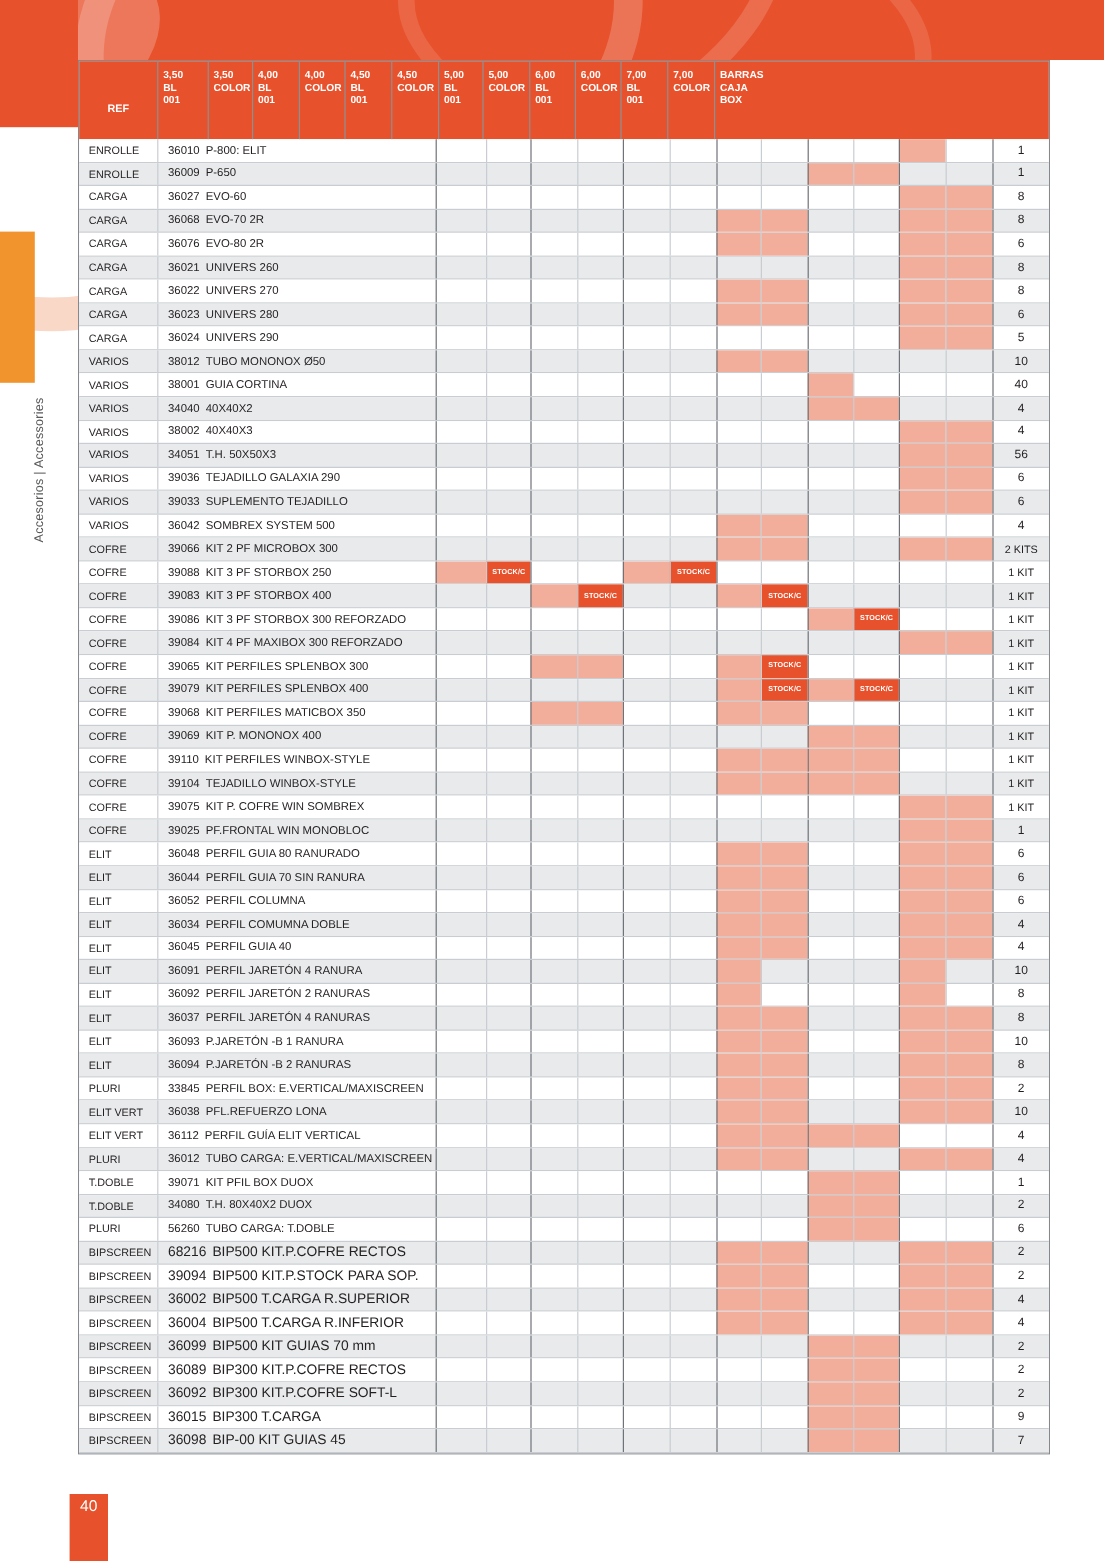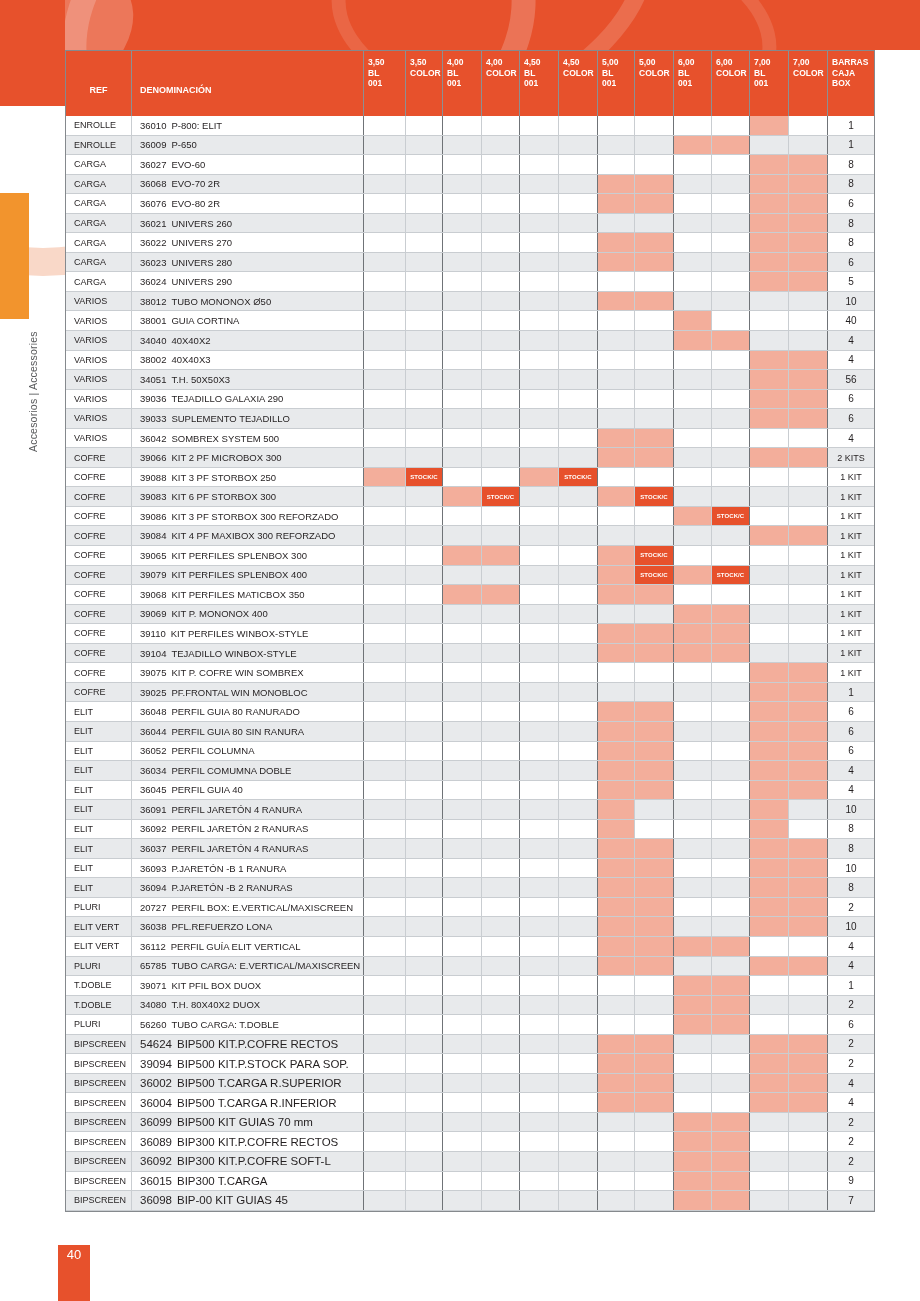--- a/index.html
+++ b/index.html
@@ -62,21 +62,20 @@
   <div class="band-left">
     <div class="swirl sw2" style="left:-220px;top:-120px;"></div>
   </div>
 
   <div class="side-block"></div>
   <div class="side-label">Accesorios | Accessories</div>
 
   <div class="tbl" id="tbl">
       <div class="hrow">
         <div class="hcell ref first" style="width: 65px;">REF</div>
-        <div class="hcell den" style="width: 232px;">DENOMINACIÓN</div>
         <div class="hcell " style="width: 42px;">3,50
 BL
 001</div>
         <div class="hcell " style="width: 37px;">3,50
 COLOR</div>
         <div class="hcell " style="width: 39px;">4,00
 BL
 001</div>
         <div class="hcell " style="width: 38px;">4,00
 COLOR</div>
@@ -481,21 +480,21 @@
         <div class="tc valc grp" style="width: 38px;"></div>
         <div class="tc valc" style="width: 38px;"></div>
         <div class="tc valc grp" style="width: 39px;"></div>
         <div class="tc valc" style="width: 39px;"></div>
         <div class="tc barc grp kit" style="width: 47px;">1 KIT</div>
       </div>
       <div class="trow even">
         <div class="tc refc first" style="width: 65px;">COFRE</div>
         <div class="tc denc" style="width: 232px;">
           <span class="code">39083</span>
-          <span>KIT 6 PF STORBOX 300</span>
+          <span>KIT 3 PF STORBOX 400</span>
         </div>
         <div class="tc valc grp" style="width: 42px;"></div>
         <div class="tc valc" style="width: 37px;"></div>
         <div class="tc valc grp pink" style="width: 39px;"></div>
         <div class="tc valc stock" style="width: 38px;">STOCK/C</div>
         <div class="tc valc grp" style="width: 39px;"></div>
         <div class="tc valc" style="width: 39px;"></div>
         <div class="tc valc grp pink" style="width: 37px;"></div>
         <div class="tc valc stock" style="width: 39px;">STOCK/C</div>
         <div class="tc valc grp" style="width: 38px;"></div>
@@ -721,21 +720,21 @@
         <div class="tc valc grp" style="width: 38px;"></div>
         <div class="tc valc" style="width: 38px;"></div>
         <div class="tc valc grp pink" style="width: 39px;"></div>
         <div class="tc valc pink" style="width: 39px;"></div>
         <div class="tc barc grp" style="width: 47px;">6</div>
       </div>
       <div class="trow even">
         <div class="tc refc first" style="width: 65px;">ELIT</div>
         <div class="tc denc" style="width: 232px;">
           <span class="code">36044</span>
-          <span>PERFIL GUIA 80 SIN RANURA</span>
+          <span>PERFIL GUIA 70 SIN RANURA</span>
         </div>
         <div class="tc valc grp" style="width: 42px;"></div>
         <div class="tc valc" style="width: 37px;"></div>
         <div class="tc valc grp" style="width: 39px;"></div>
         <div class="tc valc" style="width: 38px;"></div>
         <div class="tc valc grp" style="width: 39px;"></div>
         <div class="tc valc" style="width: 39px;"></div>
         <div class="tc valc grp pink" style="width: 37px;"></div>
         <div class="tc valc pink" style="width: 39px;"></div>
         <div class="tc valc grp" style="width: 38px;"></div>
@@ -900,21 +899,21 @@
         <div class="tc valc pink" style="width: 39px;"></div>
         <div class="tc valc grp" style="width: 38px;"></div>
         <div class="tc valc" style="width: 38px;"></div>
         <div class="tc valc grp pink" style="width: 39px;"></div>
         <div class="tc valc pink" style="width: 39px;"></div>
         <div class="tc barc grp" style="width: 47px;">8</div>
       </div>
       <div class="trow odd">
         <div class="tc refc first" style="width: 65px;">PLURI</div>
         <div class="tc denc" style="width: 232px;">
-          <span class="code">20727</span>
+          <span class="code">33845</span>
           <span>PERFIL BOX:  E.VERTICAL/MAXISCREEN</span>
         </div>
         <div class="tc valc grp" style="width: 42px;"></div>
         <div class="tc valc" style="width: 37px;"></div>
         <div class="tc valc grp" style="width: 39px;"></div>
         <div class="tc valc" style="width: 38px;"></div>
         <div class="tc valc grp" style="width: 39px;"></div>
         <div class="tc valc" style="width: 39px;"></div>
         <div class="tc valc grp pink" style="width: 37px;"></div>
         <div class="tc valc pink" style="width: 39px;"></div>
@@ -960,21 +959,21 @@
         <div class="tc valc pink" style="width: 39px;"></div>
         <div class="tc valc grp pink" style="width: 38px;"></div>
         <div class="tc valc pink" style="width: 38px;"></div>
         <div class="tc valc grp" style="width: 39px;"></div>
         <div class="tc valc" style="width: 39px;"></div>
         <div class="tc barc grp" style="width: 47px;">4</div>
       </div>
       <div class="trow even">
         <div class="tc refc first" style="width: 65px;">PLURI</div>
         <div class="tc denc" style="width: 232px;">
-          <span class="code">65785</span>
+          <span class="code">36012</span>
           <span>TUBO CARGA: E.VERTICAL/MAXISCREEN</span>
         </div>
         <div class="tc valc grp" style="width: 42px;"></div>
         <div class="tc valc" style="width: 37px;"></div>
         <div class="tc valc grp" style="width: 39px;"></div>
         <div class="tc valc" style="width: 38px;"></div>
         <div class="tc valc grp" style="width: 39px;"></div>
         <div class="tc valc" style="width: 39px;"></div>
         <div class="tc valc grp pink" style="width: 37px;"></div>
         <div class="tc valc pink" style="width: 39px;"></div>
@@ -1040,21 +1039,21 @@
         <div class="tc valc" style="width: 39px;"></div>
         <div class="tc valc grp pink" style="width: 38px;"></div>
         <div class="tc valc pink" style="width: 38px;"></div>
         <div class="tc valc grp" style="width: 39px;"></div>
         <div class="tc valc" style="width: 39px;"></div>
         <div class="tc barc grp" style="width: 47px;">6</div>
       </div>
       <div class="trow even">
         <div class="tc refc first" style="width: 65px;">BIPSCREEN</div>
         <div class="tc denc big" style="width: 232px;">
-          <span class="code">54624</span>
+          <span class="code">68216</span>
           <span>BIP500 KIT.P.COFRE RECTOS</span>
         </div>
         <div class="tc valc grp" style="width: 42px;"></div>
         <div class="tc valc" style="width: 37px;"></div>
         <div class="tc valc grp" style="width: 39px;"></div>
         <div class="tc valc" style="width: 38px;"></div>
         <div class="tc valc grp" style="width: 39px;"></div>
         <div class="tc valc" style="width: 39px;"></div>
         <div class="tc valc grp pink" style="width: 37px;"></div>
         <div class="tc valc pink" style="width: 39px;"></div>

